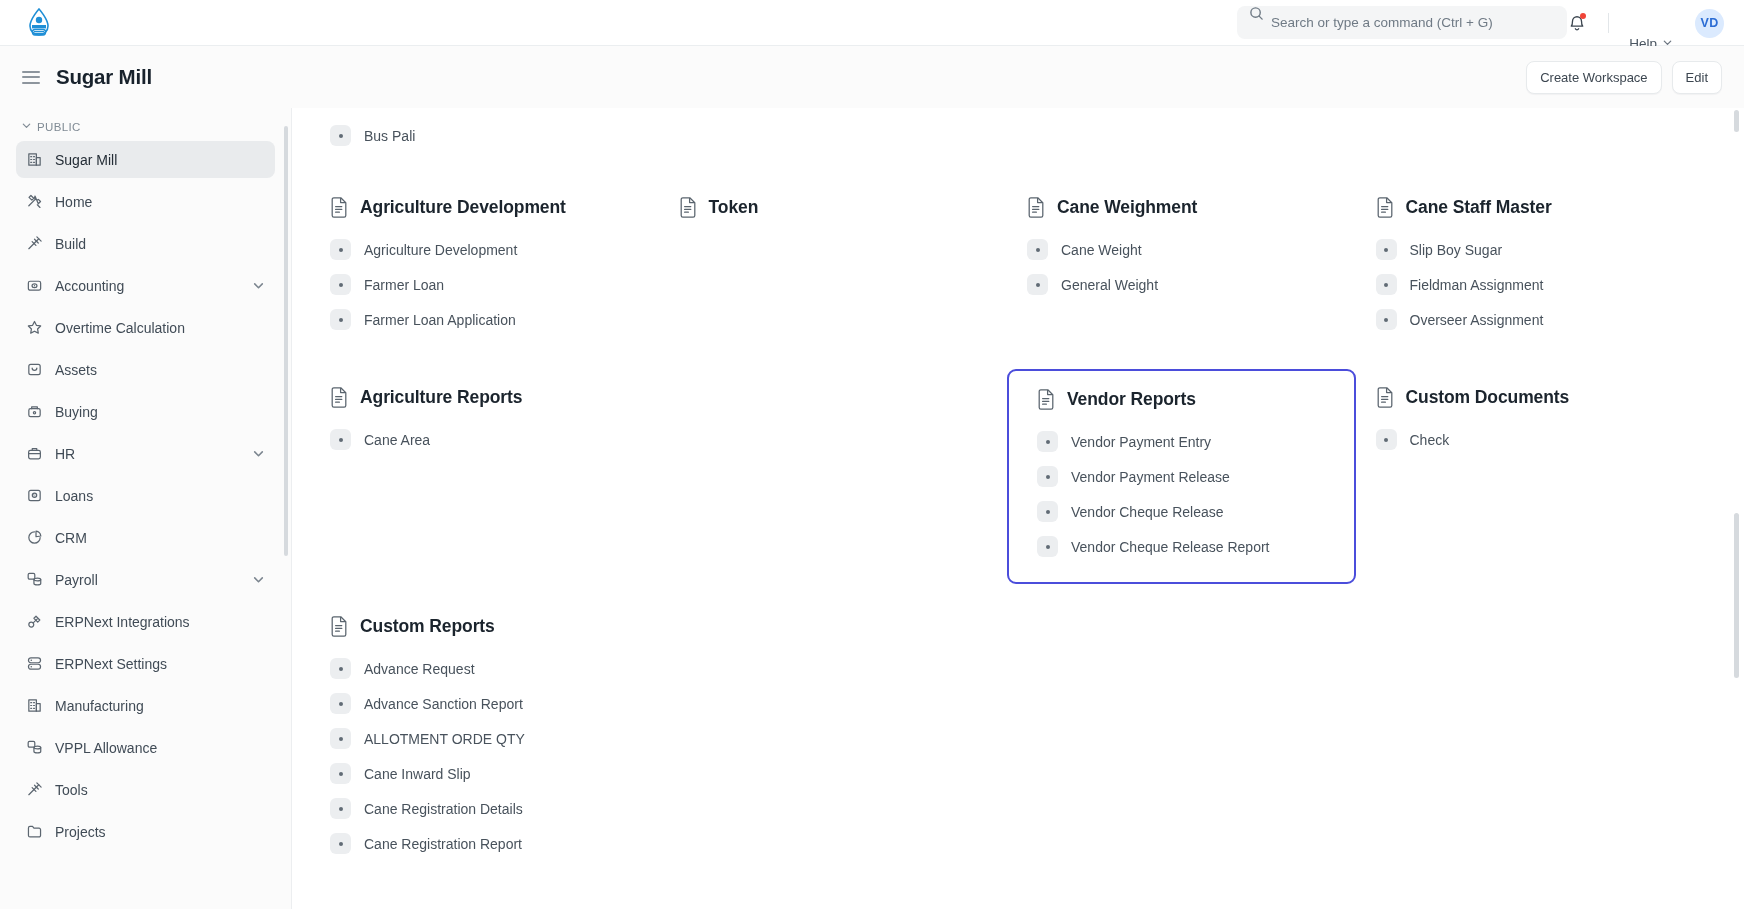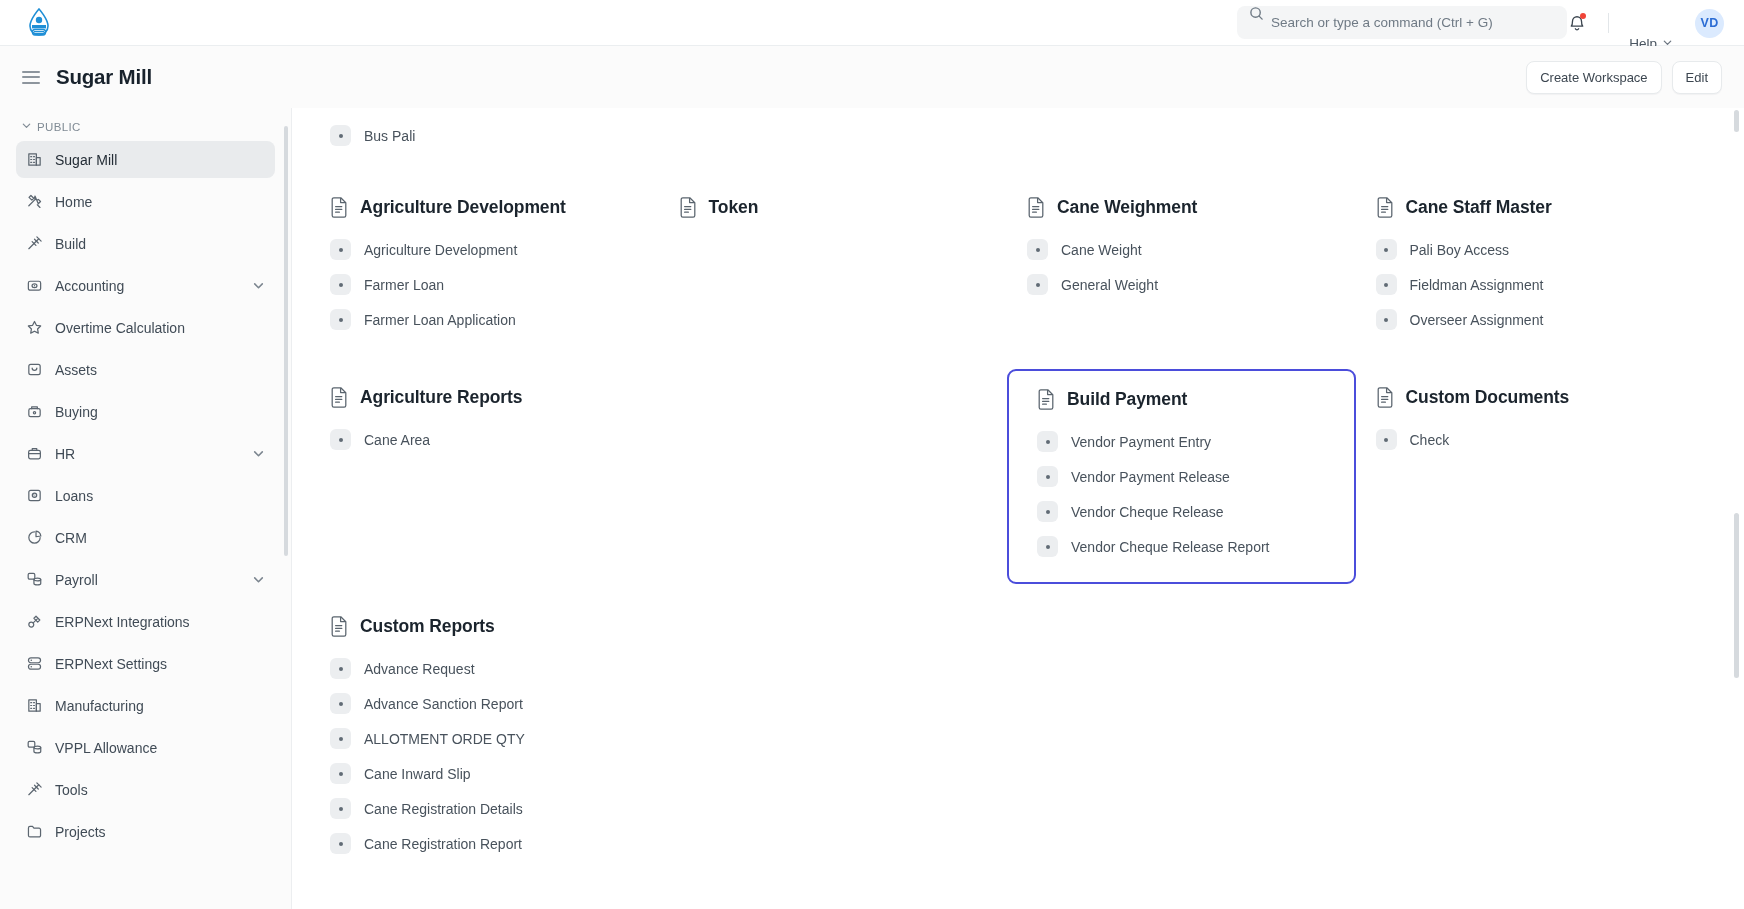--- a/index.html
+++ b/index.html
@@ -524,21 +524,21 @@
         <line x1="5.6" y1="15.2" x2="9.4" y2="15.2" stroke="#5a646e" stroke-width="1.2" stroke-linecap="round"></line>
       </svg>
                 </span>
        <span class="card-title">Cane Staff Master</span>
      </div>
      <div class="links">
                 <div class="link-item">
         <span class="bullet">
                     <i></i>
                   </span>
-        <span>Pali Boy Access</span>
+        <span>Slip Boy Sugar</span>
       </div>
                 <div class="link-item">
         <span class="bullet">
                     <i></i>
                   </span>
         <span>Fieldman Assignment</span>
       </div>
                 <div class="link-item">
         <span class="bullet">
                     <i></i>
@@ -579,21 +579,21 @@
               <div class="card-head">
        <span class="doc-icon">
                   <svg width="19" height="21" viewBox="0 0 19 21" fill="none">
         <path d="M2.2 2.4A1.6 1.6 0 0 1 3.8.8h7l5 5v12.8a1.6 1.6 0 0 1-1.6 1.6H3.8a1.6 1.6 0 0 1-1.6-1.6z" stroke="#5a646e" stroke-width="1.25" stroke-linejoin="round"></path>
         <path d="M10.6.9v4.6h4.5" stroke="#5a646e" stroke-width="1.25" stroke-linejoin="round"></path>
         <line x1="5.6" y1="9.6" x2="11.8" y2="9.6" stroke="#5a646e" stroke-width="1.2" stroke-linecap="round"></line>
         <line x1="5.6" y1="12.4" x2="11.8" y2="12.4" stroke="#5a646e" stroke-width="1.2" stroke-linecap="round"></line>
         <line x1="5.6" y1="15.2" x2="9.4" y2="15.2" stroke="#5a646e" stroke-width="1.2" stroke-linecap="round"></line>
       </svg>
                 </span>
-       <span class="card-title">Build Payment</span>
+       <span class="card-title">Vendor Reports</span>
      </div>
      <div class="links">
                 <div class="link-item">
         <span class="bullet">
                     <i></i>
                   </span>
         <span>Vendor Payment Entry</span>
       </div>
                 <div class="link-item">
         <span class="bullet">

